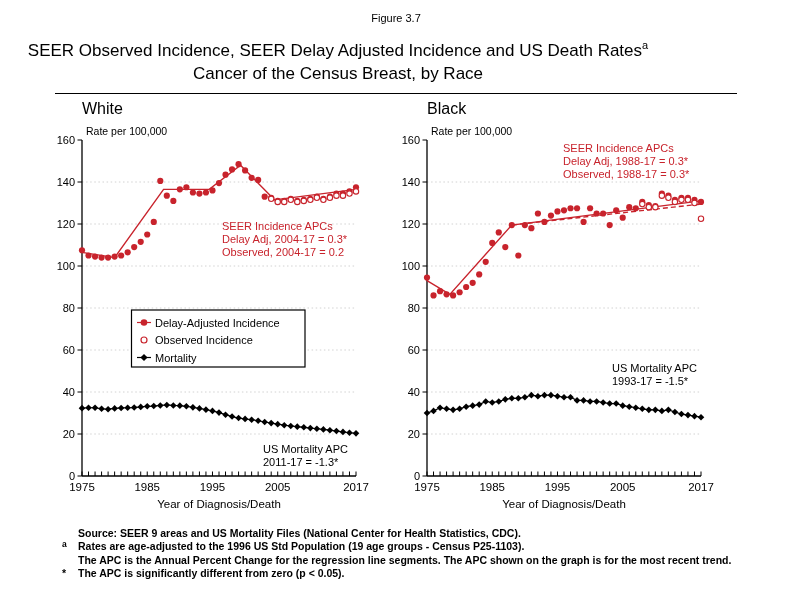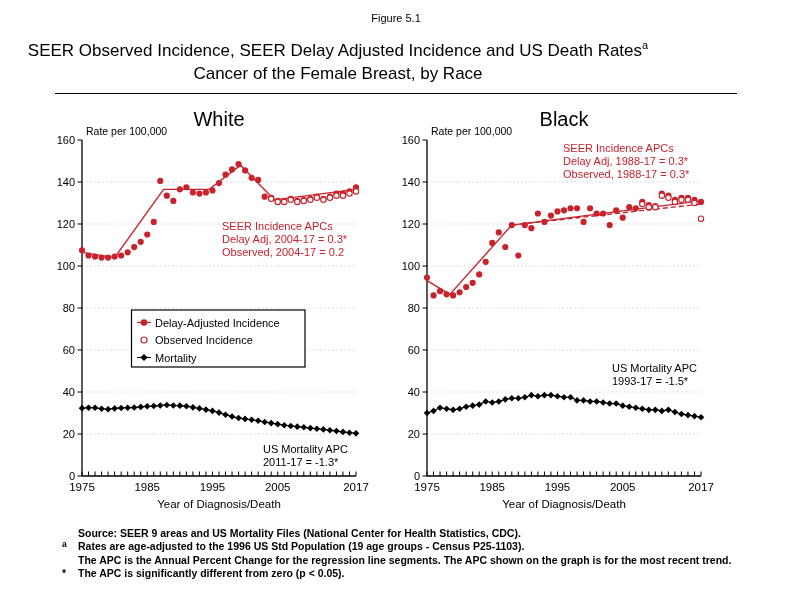--- a/index.html
+++ b/index.html
@@ -4,40 +4,40 @@
 <style>
   html,body{margin:0;padding:0;background:#ffffff;}
   .page{position:relative;width:792px;height:612px;background:#ffffff;overflow:hidden;
         font-family:"Liberation Sans",sans-serif;color:#000;}
   .figure-label{position:absolute;top:12px;left:0;width:792px;text-align:center;
         font-size:11px;}
   .title-block{position:absolute;top:34px;left:0;width:676px;text-align:center;
         font-size:17px;line-height:23px;}
   .title-block sup{font-size:11px;}
   .top-rule{position:absolute;top:93px;left:55px;width:682px;border-top:1.6px solid #000;}
-  .panel-title{position:absolute;top:108px;width:274px;text-align:center;font-size:20px;}
+  .panel-title{position:absolute;top:100px;width:274px;font-size:16px;}
   #panel-title-white{left:82px;}
   #panel-title-black{left:427px;}
   svg.chart{position:absolute;top:118px;}
   #chart0{left:40px;}
   #chart1{left:385px;}
   .footnotes{position:absolute;left:62px;top:527px;width:700px;font-size:10.5px;line-height:13.4px;}
   .fnrow{display:flex;font-weight:bold;}
   .fnmarker{width:16px;flex:0 0 16px;text-align:left;}
   .fnmarker.sup{font-size:8.5px;position:relative;top:-2px;}
   .fntext{flex:1;}
 </style>
 </head>
 <body>
 
 <div class="page">
-  <div class="figure-label">Figure 5.1</div>
+  <div class="figure-label">Figure 3.7</div>
   <div class="title-block">
     <div><span>SEER Observed Incidence, SEER Delay Adjusted Incidence and US Death Rates</span><sup>a</sup></div>
-    <div>Cancer of the Female Breast, by Race</div>
+    <div>Cancer of the Census Breast, by Race</div>
   </div>
   <div class="top-rule"></div>
 
   <div class="panel-title" id="panel-title-white">White</div>
   <div class="panel-title" id="panel-title-black">Black</div>
 
   <svg class="chart" id="chart0" width="340" height="402">
       <g>
         <line x1="42" y1="316" x2="316" y2="316" stroke="#d2d2d2" stroke-width="1" stroke-dasharray="1.5,2.6"></line>
         <line x1="42" y1="274" x2="316" y2="274" stroke="#d2d2d2" stroke-width="1" stroke-dasharray="1.5,2.6"></line>

